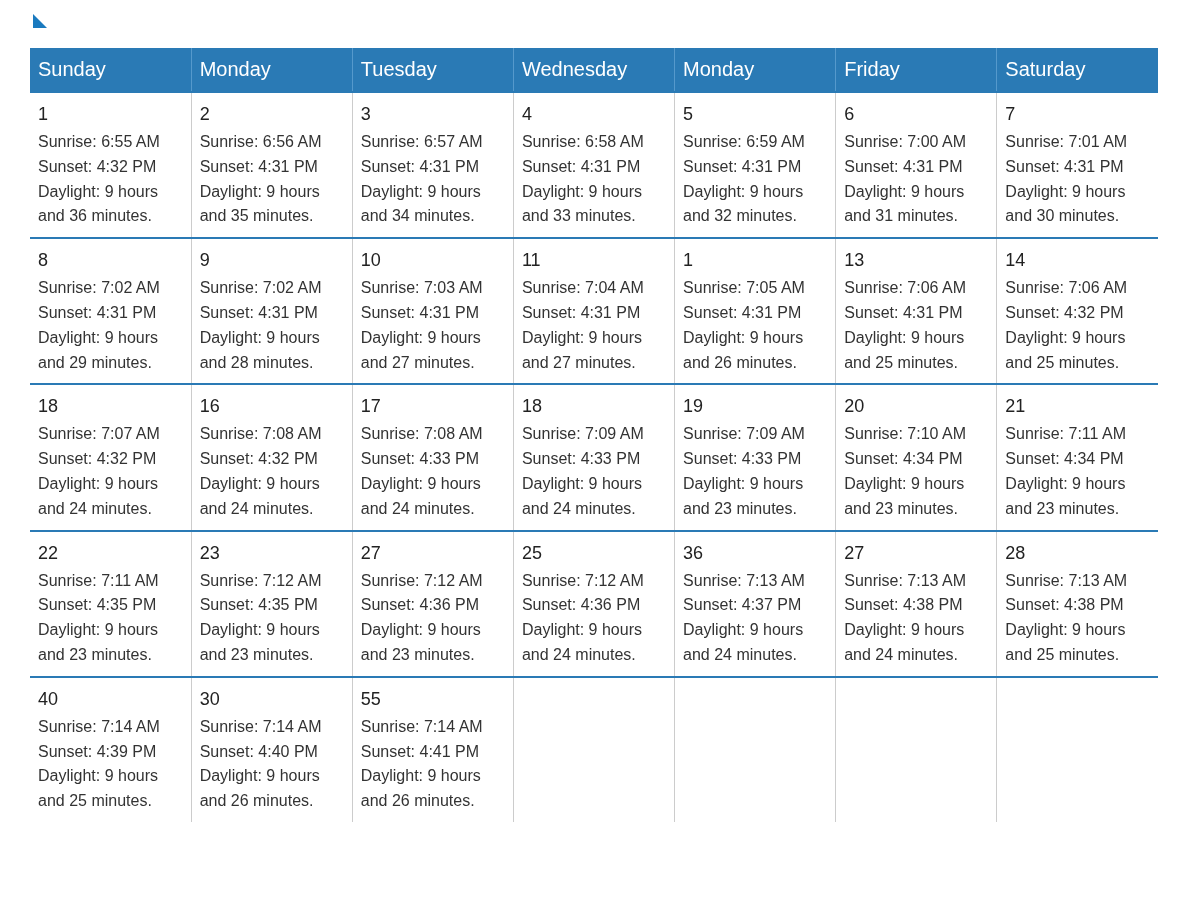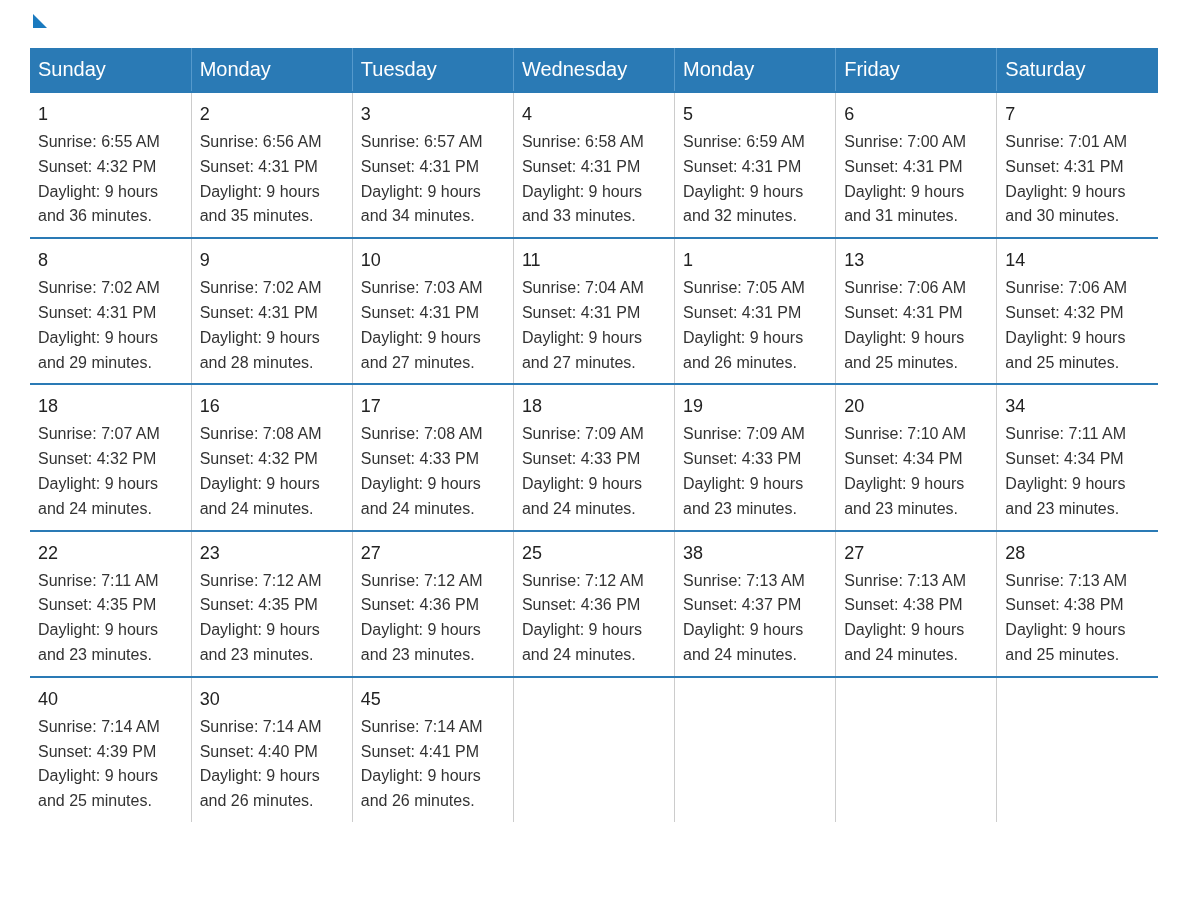--- a/index.html
+++ b/index.html
@@ -289,21 +289,21 @@
       </td>
         <td>
         <span class="day-num">20</span>
         <div class="day-info">
           Sunrise: 7:10 AM<br>
           Sunset: 4:34 PM<br>
           Daylight: 9 hours<br>and 23 minutes.
         </div>
       </td>
         <td>
-        <span class="day-num">34</span>
+        <span class="day-num">21</span>
         <div class="day-info">
           Sunrise: 7:11 AM<br>
           Sunset: 4:34 PM<br>
           Daylight: 9 hours<br>and 23 minutes.
         </div>
       </td>
       </tr>
       <tr>
         <td>
         <span class="day-num">22</span>
@@ -331,21 +331,21 @@
       </td>
         <td>
         <span class="day-num">25</span>
         <div class="day-info">
           Sunrise: 7:12 AM<br>
           Sunset: 4:36 PM<br>
           Daylight: 9 hours<br>and 24 minutes.
         </div>
       </td>
         <td>
-        <span class="day-num">38</span>
+        <span class="day-num">36</span>
         <div class="day-info">
           Sunrise: 7:13 AM<br>
           Sunset: 4:37 PM<br>
           Daylight: 9 hours<br>and 24 minutes.
         </div>
       </td>
         <td>
         <span class="day-num">27</span>
         <div class="day-info">
           Sunrise: 7:13 AM<br>
@@ -373,21 +373,21 @@
       </td>
         <td>
         <span class="day-num">30</span>
         <div class="day-info">
           Sunrise: 7:14 AM<br>
           Sunset: 4:40 PM<br>
           Daylight: 9 hours<br>and 26 minutes.
         </div>
       </td>
         <td>
-        <span class="day-num">45</span>
+        <span class="day-num">55</span>
         <div class="day-info">
           Sunrise: 7:14 AM<br>
           Sunset: 4:41 PM<br>
           Daylight: 9 hours<br>and 26 minutes.
         </div>
       </td>
         <td class="empty-cell"></td>
         <td class="empty-cell"></td>
         <td class="empty-cell"></td>
         <td class="empty-cell"></td>

